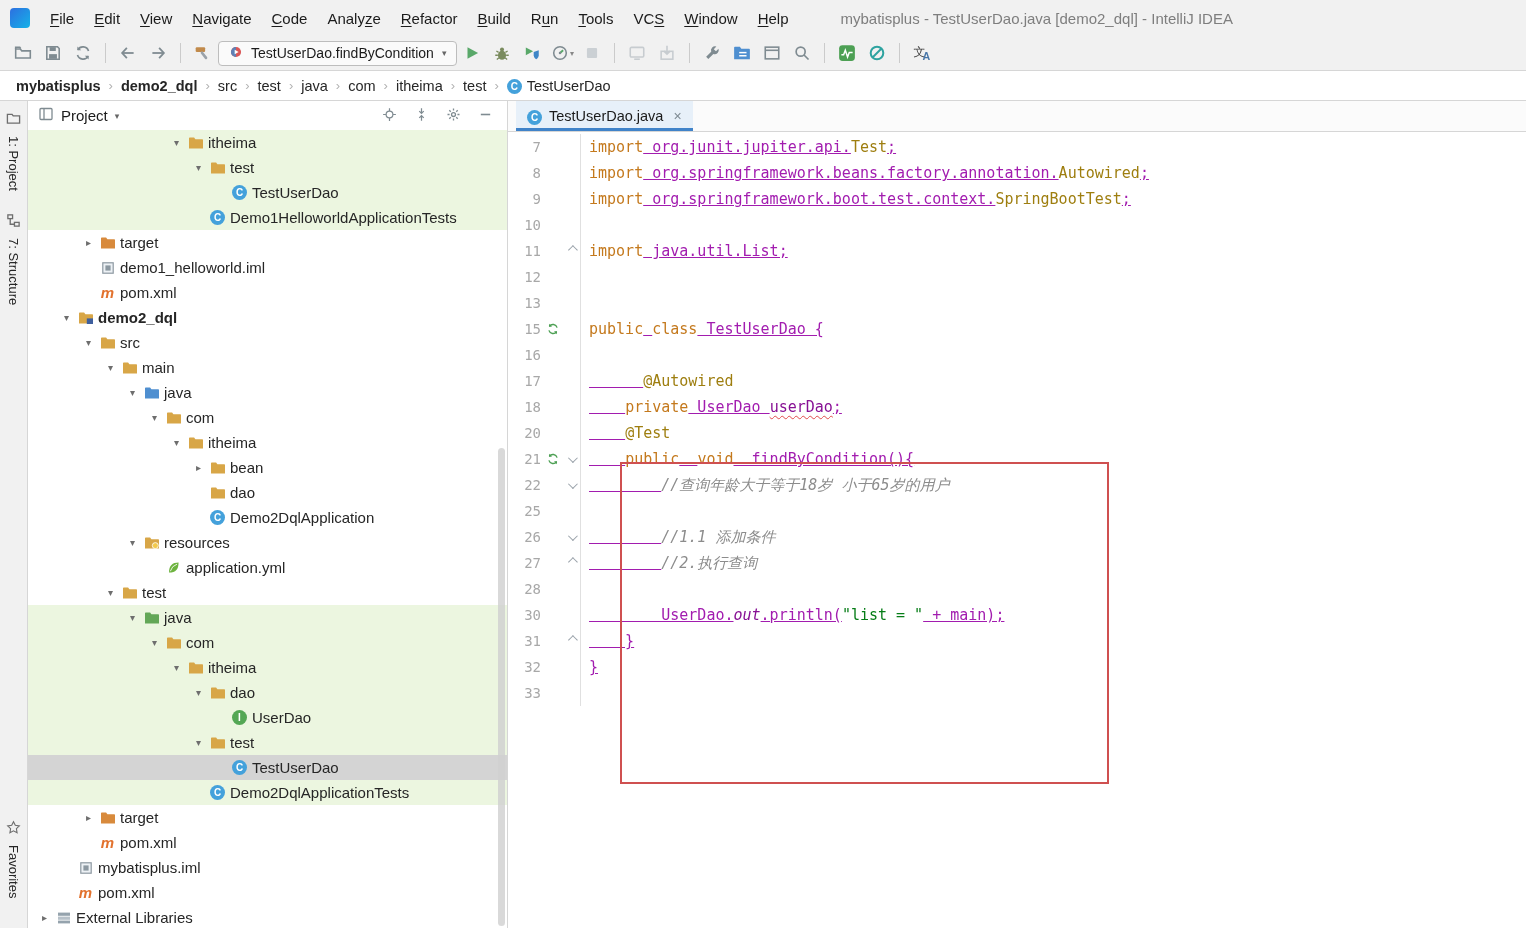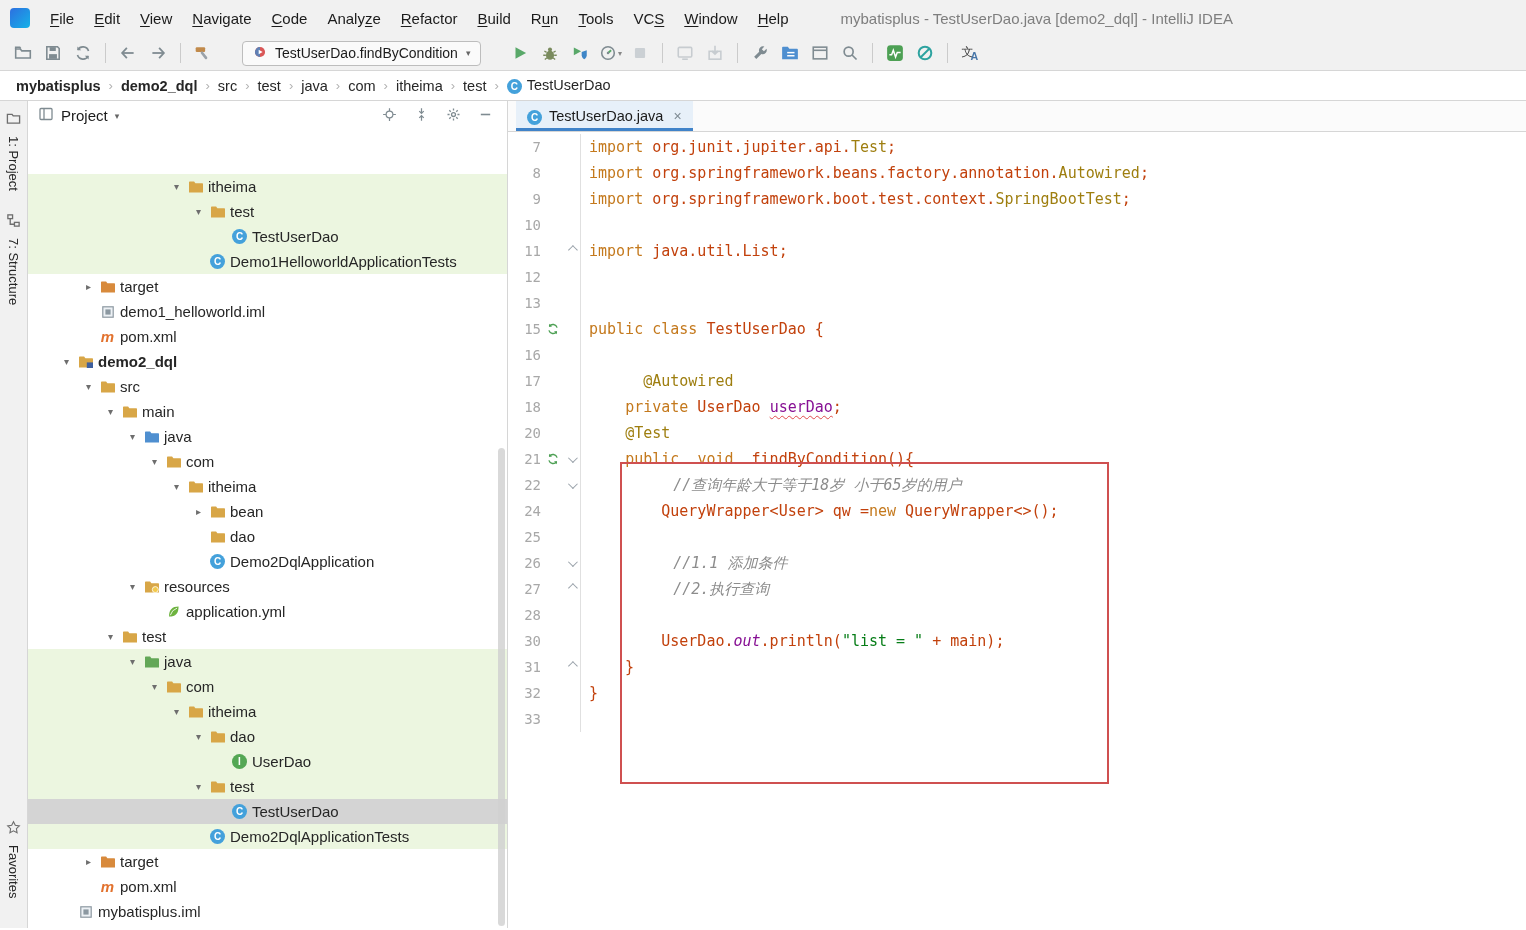--- a/index.html
+++ b/index.html
@@ -15,39 +15,39 @@
   .menubar { display:flex; align-items:center; }
   .menu-item { padding:3px 10px; font-size:15px; color:#1b1b1b; white-space:nowrap; }
   .menu-item u { text-decoration:underline; text-underline-offset:2px; }
   .win-title { color:#7E7E7E; font-size:15px; margin-left:42px; white-space:nowrap; }
   
   .toolbar { height:35px; background:#F1F1F1; border-bottom:1px solid #D6D6D6;
              display:flex; align-items:center; padding:0 8px; }
   .tbtn { width:30px; height:26px; display:flex; align-items:center; justify-content:center; border-radius:3px; }
   .tsep { width:1px; height:20px; background:#CBCBCB; margin:0 7px; }
   .combo { display:flex; align-items:center; gap:8px; height:25px; border:1px solid #BDBDBD;
-           border-radius:4px; padding:0 10px; margin:0 24px; background:#FAFAFA;
+           border-radius:4px; padding:0 10px; margin:0 0; background:#FAFAFA;
            font-size:14px; color:#1b1b1b; white-space:nowrap; }
   .combo .chev { color:#666; font-size:9px; }
   
   .breadcrumbs { height:30px; background:#fff; border-bottom:1px solid #D6D6D6;
                  display:flex; align-items:center; padding:0 16px; font-size:14.5px; color:#262626; }
   .bc-sep { color:#B3B3B3; margin:0 8px; font-size:13px; }
-  .bc-item { display:flex; align-items:flex-start; gap:5px; white-space:nowrap; }
+  .bc-item { display:flex; align-items:flex-end; gap:5px; white-space:nowrap; }
   .bc-item.bold { font-weight:700; }
   
   .main { display:flex; height:827px; }
   .stripe { width:28px; background:#F1F1F1; border-right:1px solid #D6D6D6;
             display:flex; flex-direction:column; align-items:center; padding:10px 0 8px; flex:none; }
   .stripe-btn { display:flex; flex-direction:column; align-items:center; gap:6px; margin-bottom:22px; }
   .stripe-label { writing-mode:vertical-rl; font-size:13px; color:#262626; white-space:nowrap; }
   .stripe-spacer { flex:1; }
   
   .ppanel { width:480px; border-right:1px solid #D6D6D6; display:flex; flex-direction:column;
-            background:#fff; position:relative; flex:none;gap:44px; }
+            background:#fff; position:relative; flex:none; }
   .phead { height:29px; display:flex; align-items:center; padding:0 10px; font-size:15px; color:#1b1b1b; gap:7px; flex:none; }
   .phead .chev { font-size:9px; color:#666; }
   .phead-icons { margin-left:auto; display:flex; align-items:center; gap:17px; padding-right:4px; }
   .ptree { flex:1; overflow:hidden; }
   .trow { height:25px; display:flex; align-items:center; font-size:15px; color:#262626; white-space:nowrap; }
   .trow.green { background:#ECF6E0; }
   .trow.selected { background:#D4D4D4; }
   .tind { flex:none; }
   .tarrow { width:17px; flex:none; text-align:center; color:#6E6E6E; font-size:10px; }
   .ticon { width:21px; flex:none; display:flex; align-items:center; justify-content:center; }
@@ -74,26 +74,26 @@
   .gnum { width:33px; text-align:right; color:#A8A8A8; font-size:14px; flex:none;
           font-family:"DejaVu Sans Mono",monospace; }
   .gico { width:23px; flex:none; display:flex; justify-content:center; align-items:center; }
   .gfold { width:14px; flex:none; display:flex; justify-content:center; align-items:center; }
   .chv { width:7px; height:7px; border-right:1.6px solid #9AA2AA; border-bottom:1.6px solid #9AA2AA; display:inline-block; }
   .chv.down { transform:rotate(45deg) translateY(-2px); }
   .chv.up { transform:rotate(-135deg) translateY(2px); }
   .codeln { white-space:pre; padding-left:8px; color:#000; }
   .kw  { color:#C4791D; }
   .ann { color:#9E7E0F; }
-  .com { color:#8C8C8C; font-style:italic;margin-left:12px; }
+  .com { color:#8C8C8C; font-style:italic; }
   .str { color:#067D17; }
   .fld { color:#871094; font-style:italic; }
   .typo{ color:#871094; text-decoration:underline; text-decoration-style:wavy;
          text-decoration-color:#E04B4B; text-decoration-thickness:1px; text-underline-offset:3px; }
-  .pl  { color:#c2410c; }
+  .pl  { color:#a21caf;text-decoration:underline; }
   .annobox { position:absolute; border:2px solid #CF5050; pointer-events:none; }
 </style>
 </head>
 <body>
 
 <div class="titlebar">
   <div class="appicon"></div>
   <div class="menubar">
       <span class="menu-item"><u>F</u>ile</span>
       <span class="menu-item"><u>E</u>dit</span>
@@ -799,28 +799,20 @@
               <span class="gnum">22</span>
               <span class="gico"></span>
               <span class="gfold">
                 <span class="chv down"></span>
               </span>
             </span>
             <span class="codeln"><span class="pl">        </span><span class="com">//查询年龄大于等于18岁 小于65岁的用户</span></span>
           </div>
           <div class="lrow">
             <span class="gut">
-              <span class="gnum">24</span>
-              <span class="gico"></span>
-              <span class="gfold"></span>
-            </span>
-            <span class="codeln"><span class="pl">        QueryWrapper&lt;User&gt; qw =</span><span class="kw">new</span><span class="pl"> QueryWrapper&lt;&gt;();</span></span>
-          </div>
-          <div class="lrow">
-            <span class="gut">
               <span class="gnum">25</span>
               <span class="gico"></span>
               <span class="gfold"></span>
             </span>
             <span class="codeln"></span>
           </div>
           <div class="lrow">
             <span class="gut">
               <span class="gnum">26</span>
               <span class="gico"></span>

